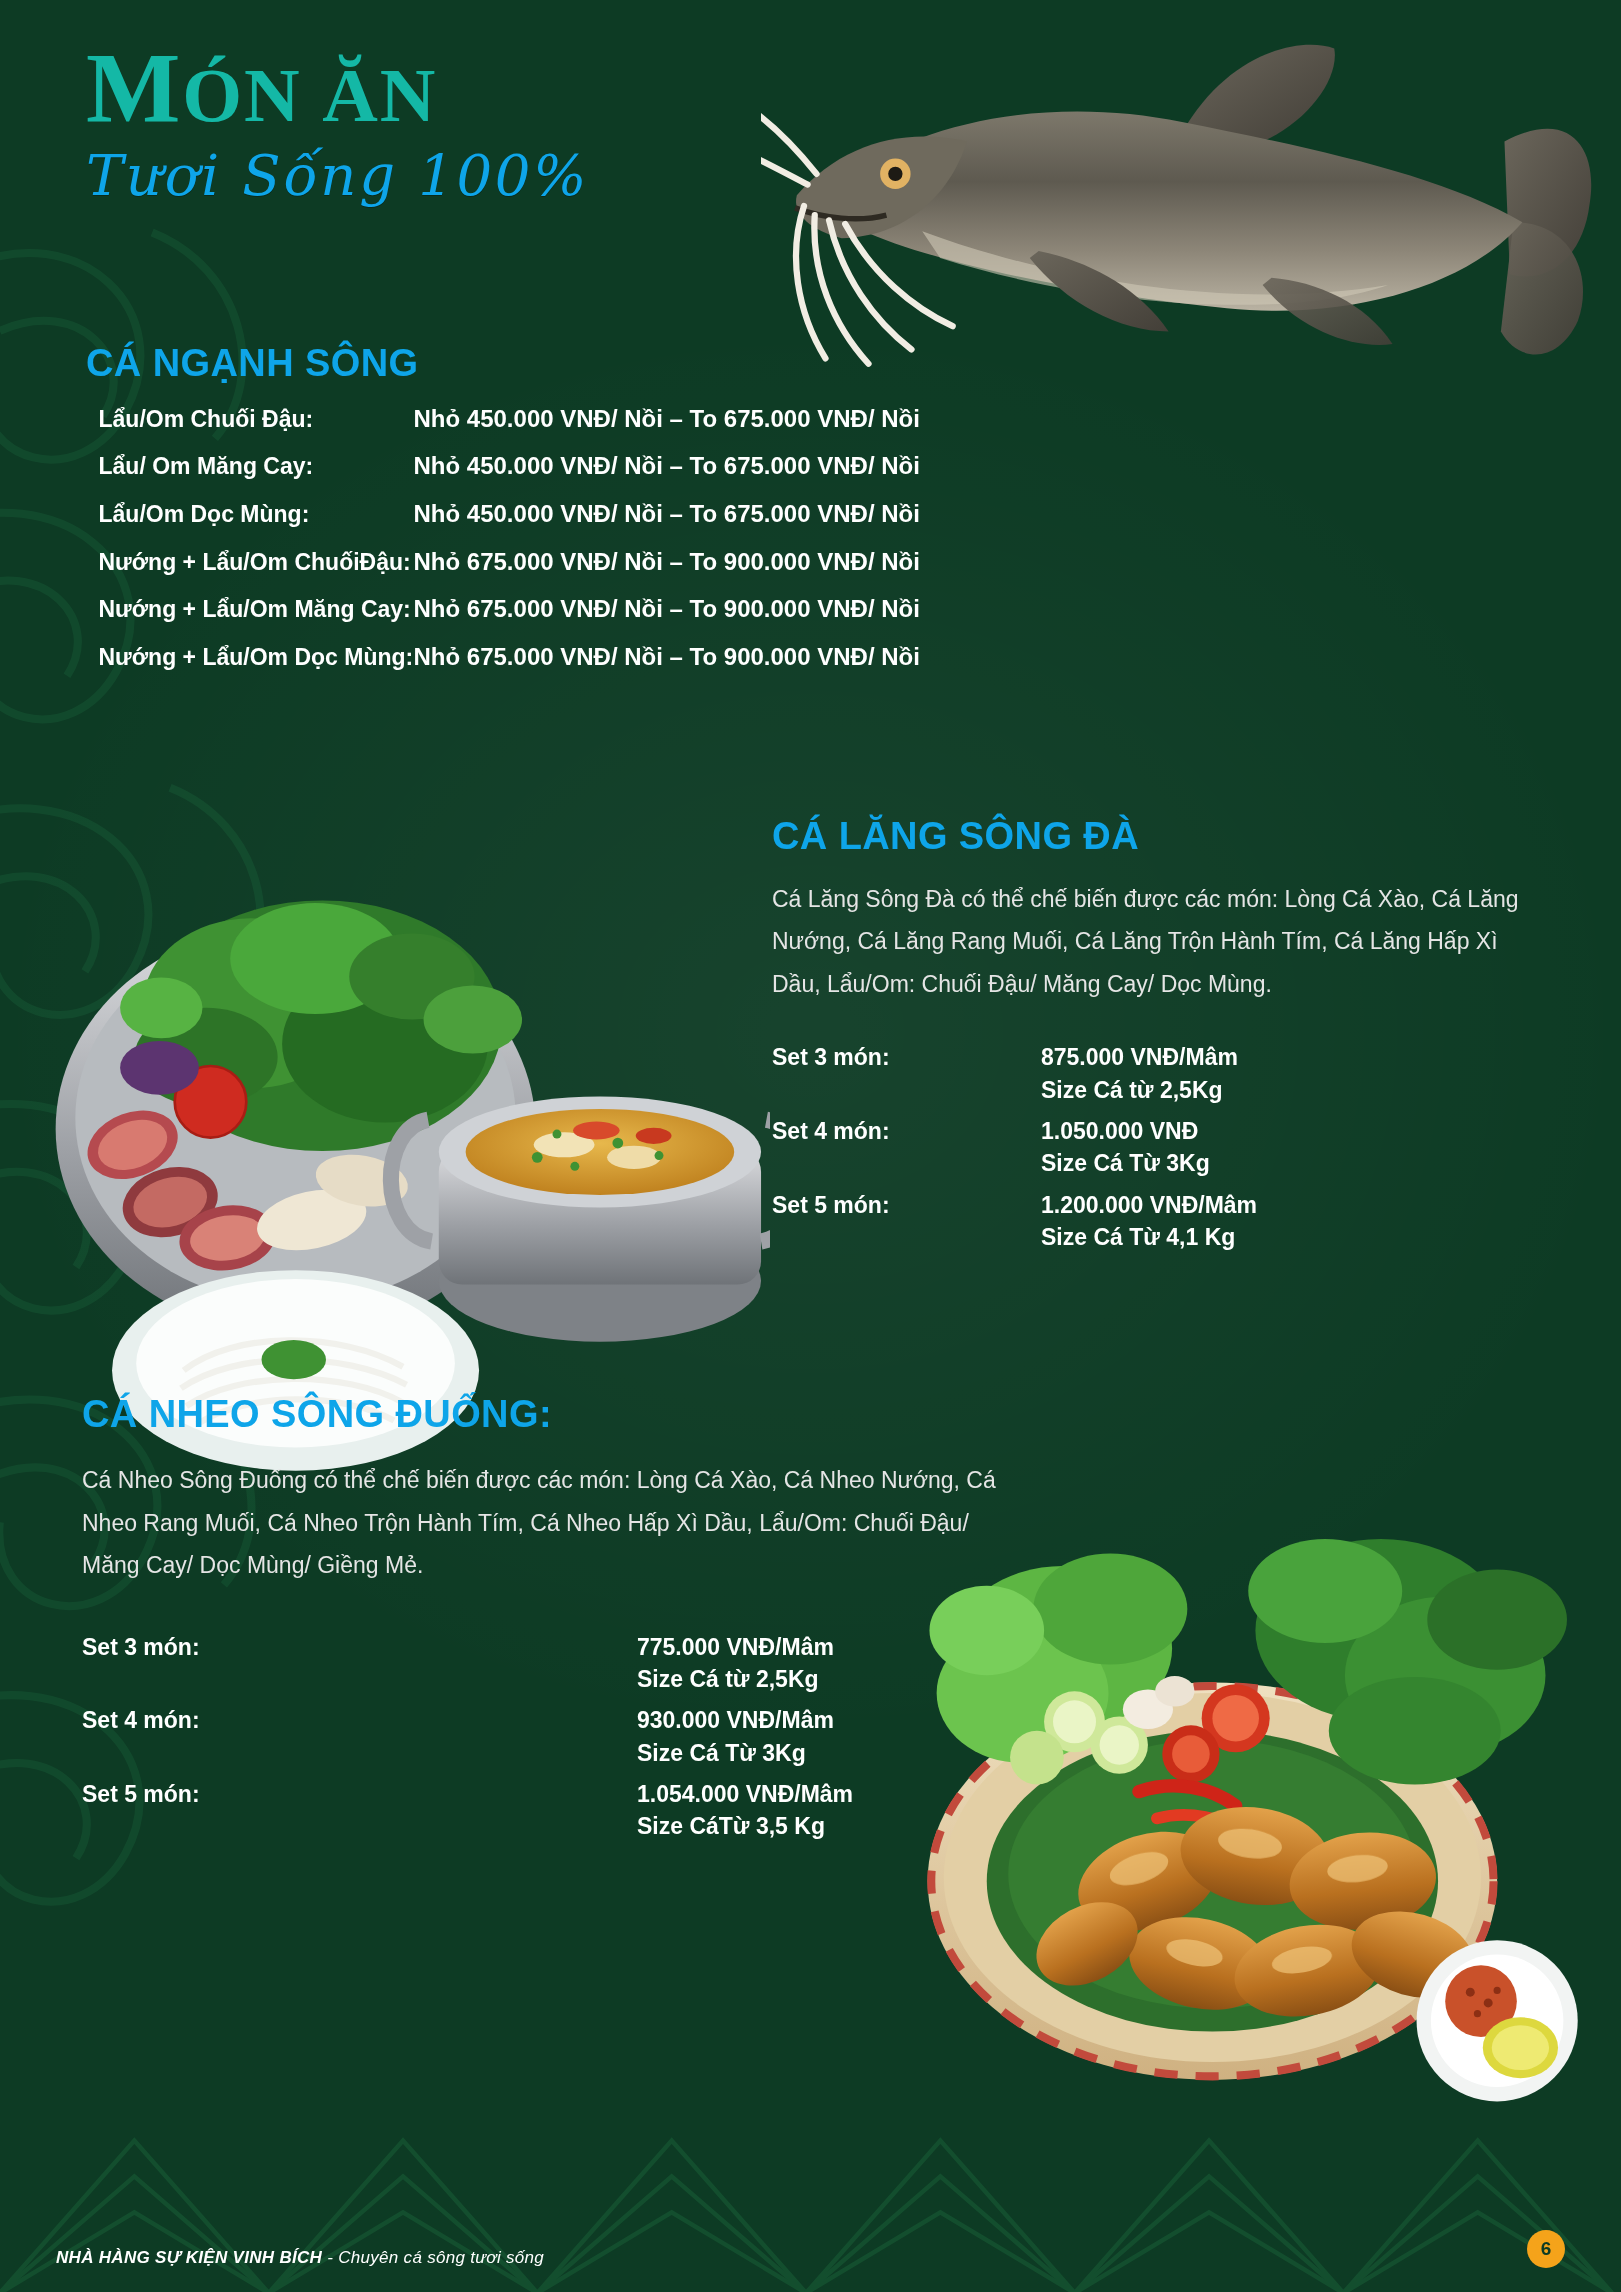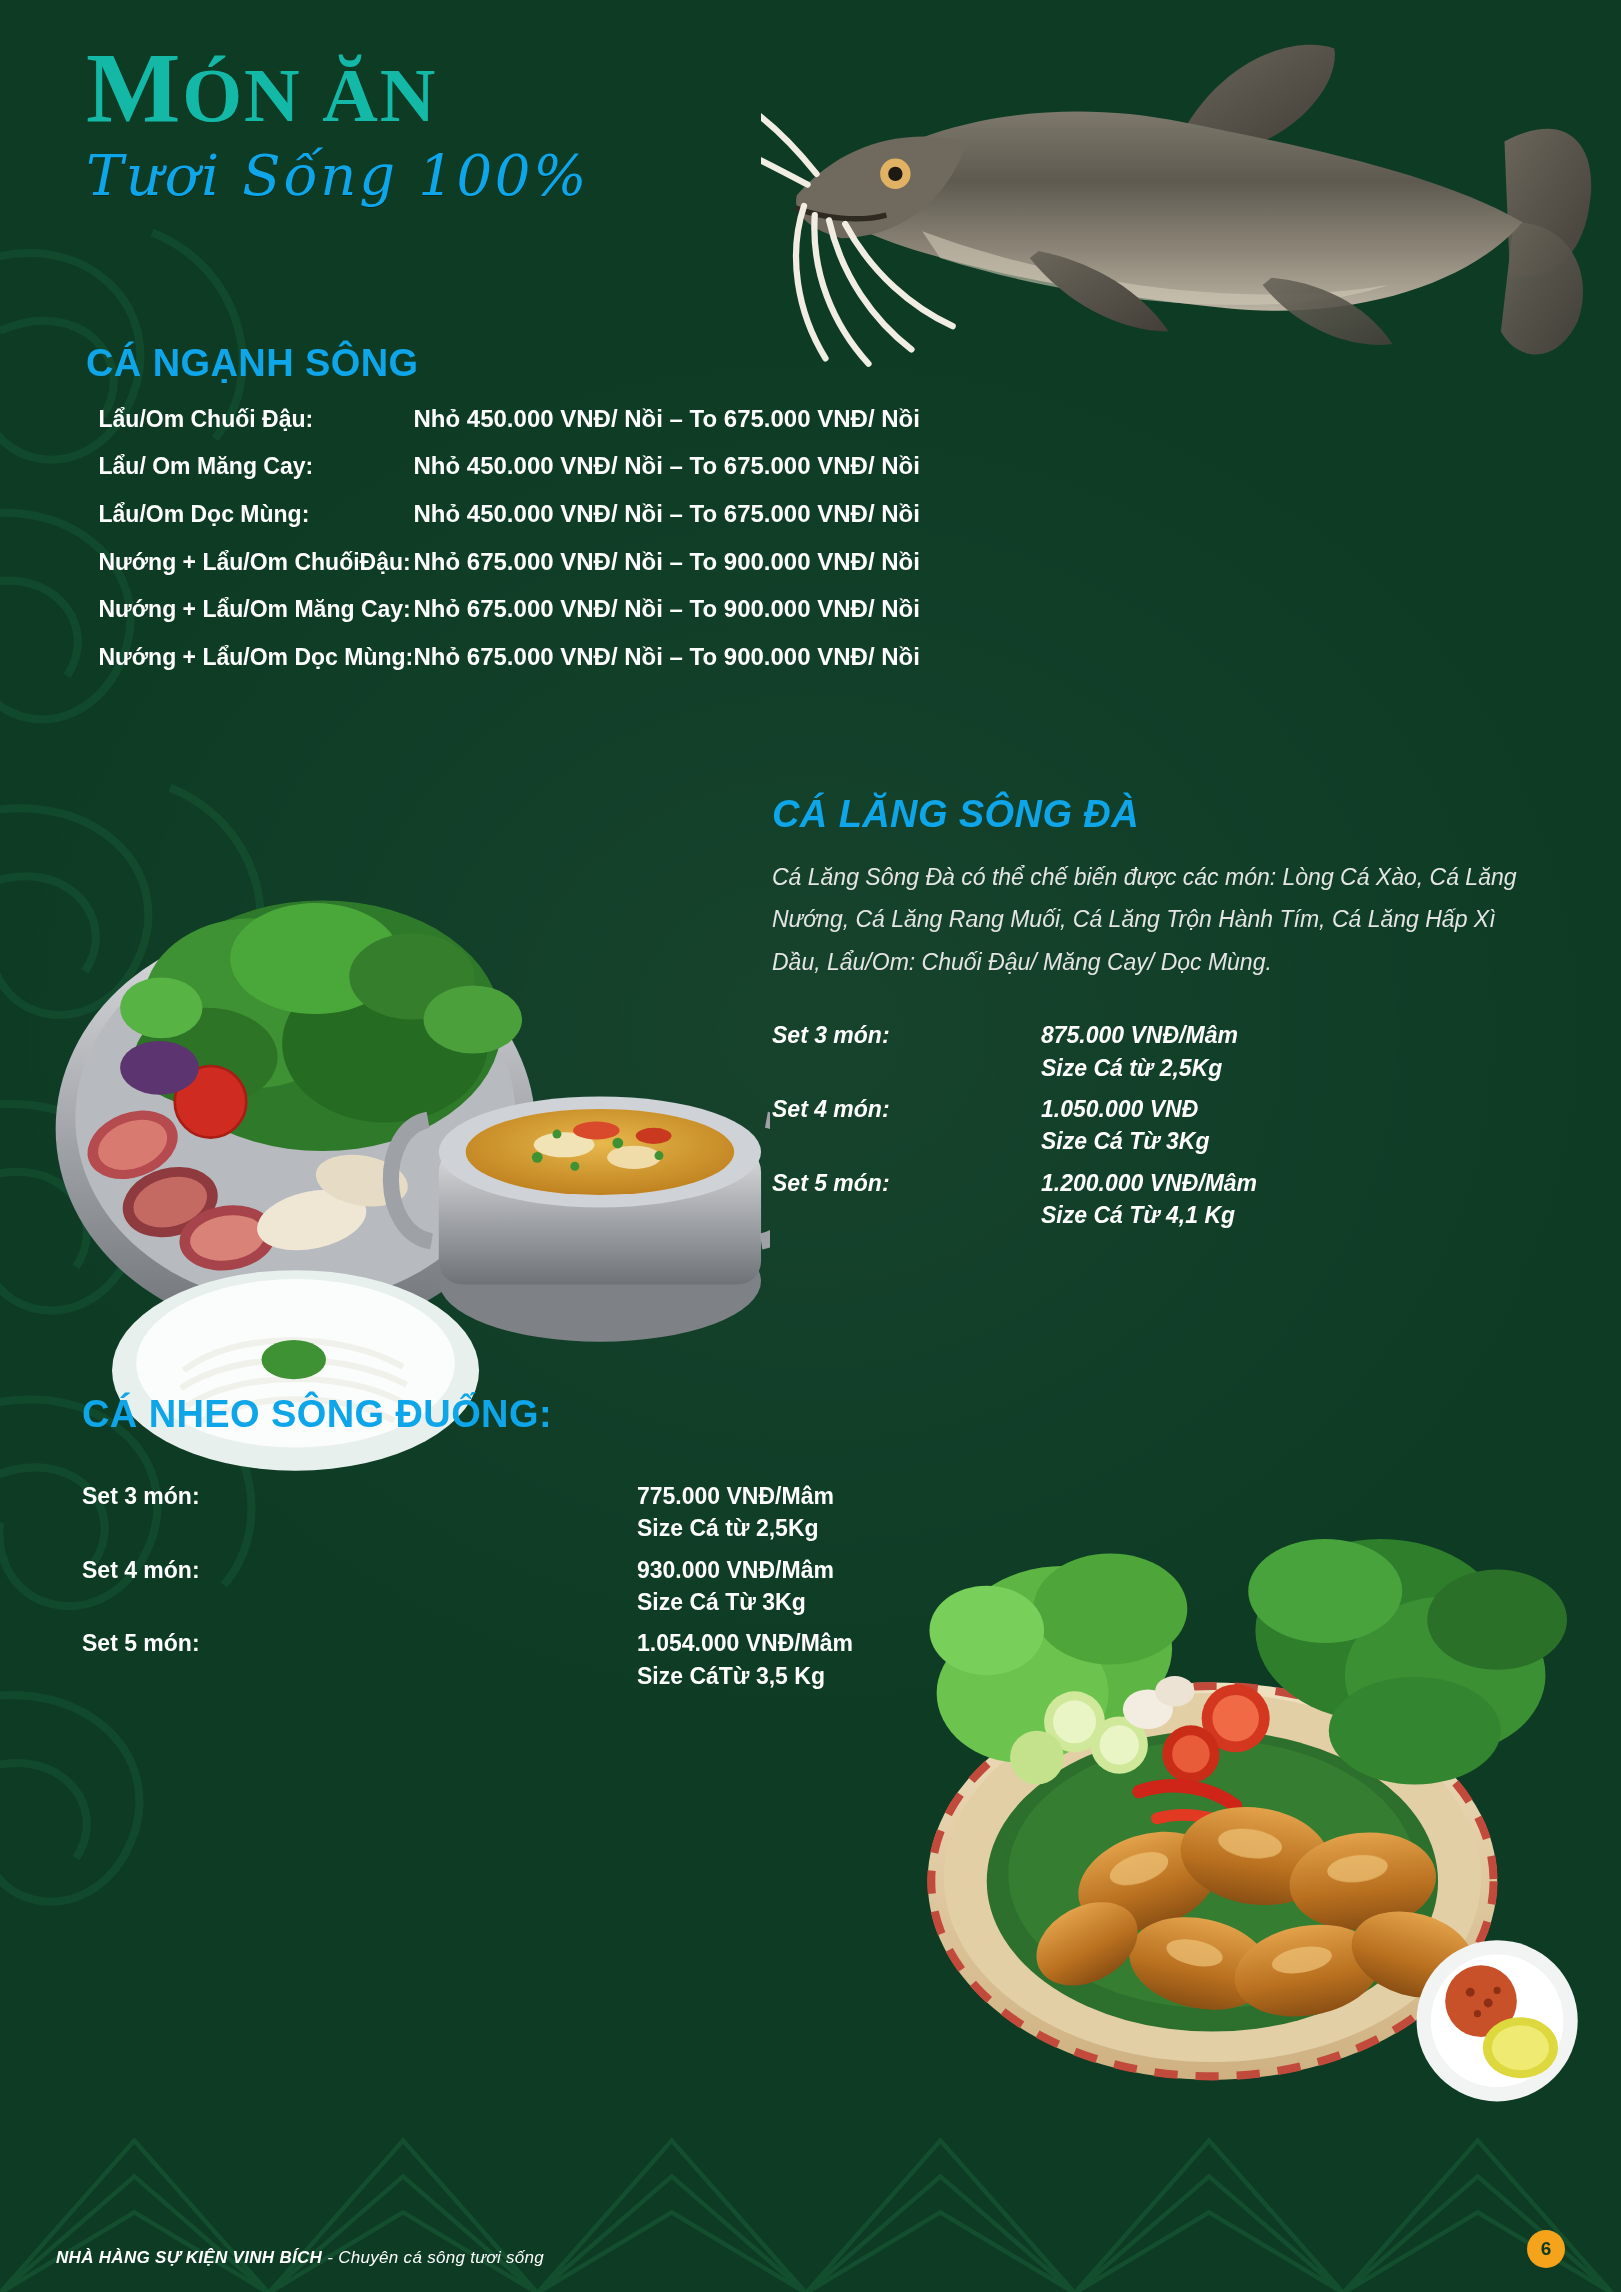--- a/index.html
+++ b/index.html
@@ -123,23 +123,22 @@
     right: 18px;
     top: 16px;
     width: 842px;
     height: 502px;
   }
 
   
   .sec-lang {
     position: absolute;
     left: 772px;
-    top: 793px;
+    top: 815px;
     width: 770px;
-    font-style: italic;
   }
   .sec-lang .sec-head { font-size: 38px; margin-bottom: 19.7px; }
   .body-text {
     font-size: 23px;
     line-height: 1.85;
     color: #e5e5e5;
   }
   .set-table {
     margin-top: 39px;
   }
@@ -445,20 +444,21 @@
     <div class="set-row">
       <div class="set-label">Set 5 món:</div>
       <div class="set-value">1.200.000 VNĐ/Mâm</div>
     </div>
     <div class="set-sub">Size Cá Từ 4,1 Kg</div>
   </div>
 </div>
 
 <div class="sec-nheo">
   <h2 class="sec-head">CÁ NHEO SÔNG ĐUỐNG:</h2>
+  <div class="body-text">Cá Nheo Sông Đuống có thể chế biến được các món: Lòng Cá Xào, Cá Nheo Nướng, Cá Nheo Rang Muối, Cá Nheo Trộn Hành Tím, Cá Nheo Hấp Xì Dầu,  Lẩu/Om: Chuối Đậu/ Măng Cay/ Dọc Mùng/ Giềng Mẻ.</div>
   <div class="set-table">
     <div class="set-row">
       <div class="set-label">Set 3 món:</div>
       <div class="set-value">775.000 VNĐ/Mâm</div>
     </div>
     <div class="set-sub">Size Cá từ 2,5Kg</div>
     <div class="set-row">
       <div class="set-label">Set 4 món:</div>
       <div class="set-value"> 930.000 VNĐ/Mâm</div>
     </div>

